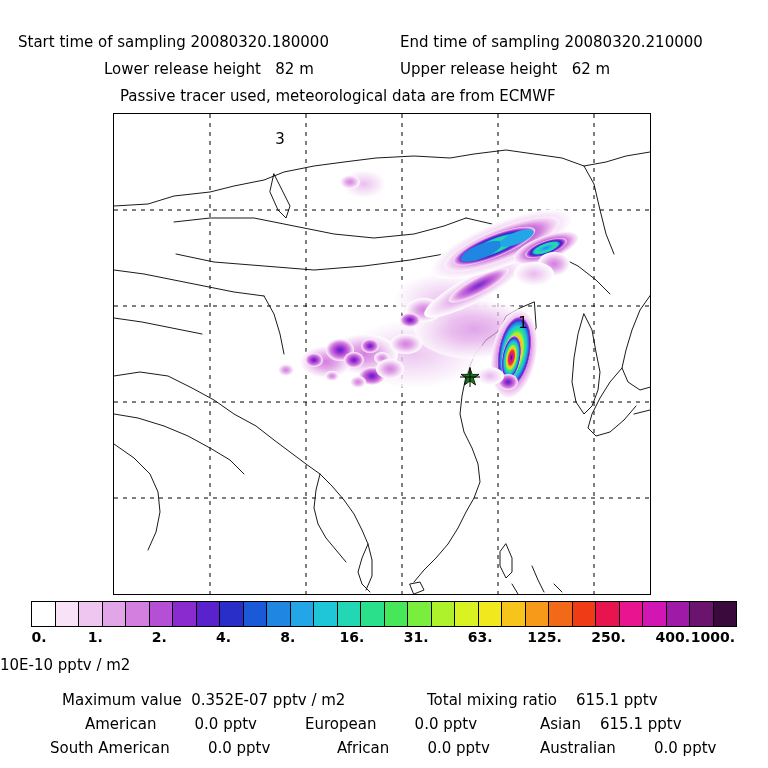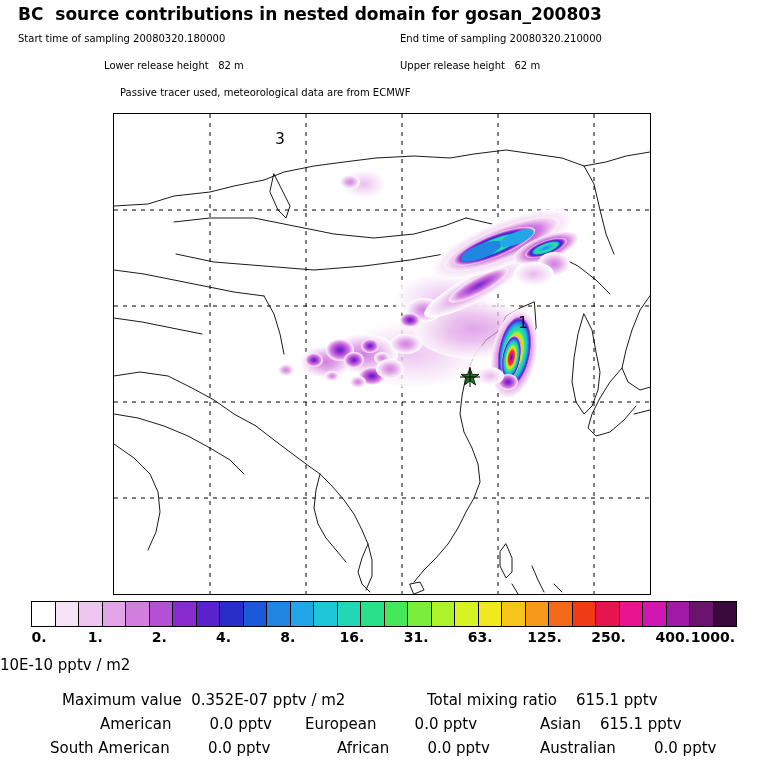--- a/index.html
+++ b/index.html
@@ -25,21 +25,21 @@
     position: absolute;
     top: 4px;
     left: 18px;
     font-size: 17px;
     font-weight: bold;
     letter-spacing: 0px;
     white-space: pre;
   }
   .hdr-line {
     position: absolute;
-    font-size: 10px;
+    font-size: 15px;
     white-space: pre;
   }
   .hdr-2a { top: 33px; left: 18px; }
   .hdr-2b { top: 33px; left: 400px; }
   .hdr-3a { top: 60px; left: 104px; }
   .hdr-3b { top: 60px; left: 400px; }
   .hdr-4  { top: 87px; left: 120px; }
 
   
   .map-wrap {
@@ -96,39 +96,38 @@
   }
 
   
   .foot {
     position: absolute;
     font-size: 15px;
     white-space: pre;
   }
   .f-max-label   { top: 691px; left: 62px; }
   .f-total-label { top: 691px; left: 427px; }
-  .f-r2-c1 { top: 715px; left: 100px; }
+  .f-r2-c1 { top: 715px; left: 85px; }
   .f-r2-c2 { top: 715px; left: 305px; }
   .f-r2-c3 { top: 715px; left: 540px; }
   .f-r3-c1 { top: 739px; left: 50px; }
   .f-r3-c2 { top: 739px; left: 305px; margin-left: 32px; }
   .f-r3-c3 { top: 739px; left: 540px; }
 
   .map-num {
     font-size: 15px;
     fill: #000;
     font-family: "DejaVu Sans", sans-serif;
   }
 </style>
 </head>
 <body>
 
 <div class="page">
 
-  <div class="title">BC  source contributions in nested domain for gosan_200803</div>
   <div class="hdr-line hdr-2a">Start time of sampling 20080320.180000</div>
   <div class="hdr-line hdr-2b">End time of sampling 20080320.210000</div>
   <div class="hdr-line hdr-3a">Lower release height   82 m</div>
   <div class="hdr-line hdr-3b">Upper release height   62 m</div>
   <div class="hdr-line hdr-4">Passive tracer used, meteorological data are from ECMWF</div>
 
   <div class="map-wrap">
     <svg class="map-svg" width="536" height="480" viewBox="0 0 536 480">
       <defs>
 

